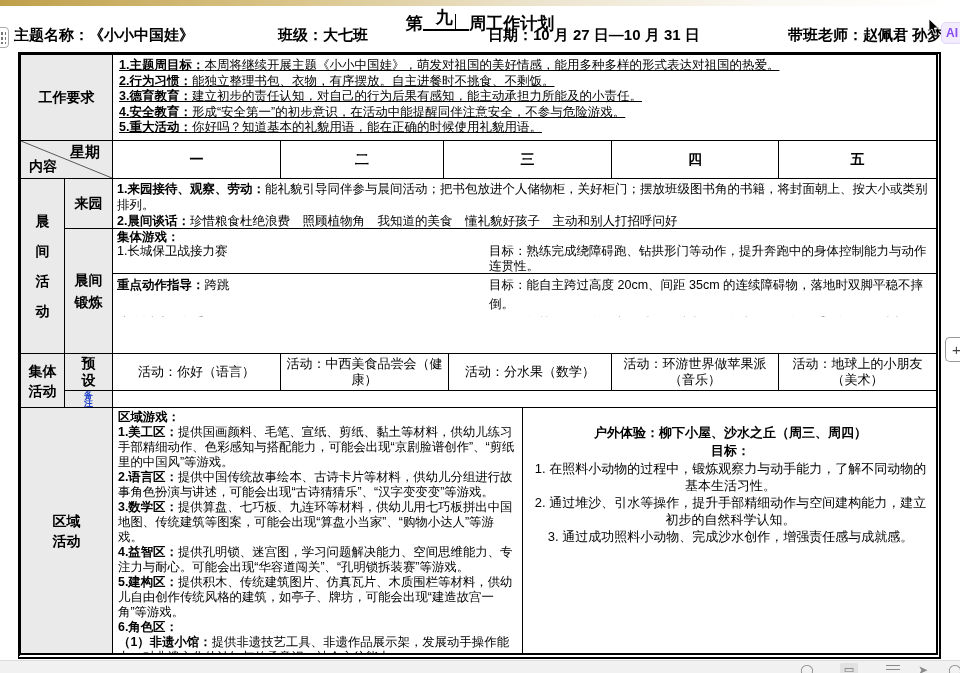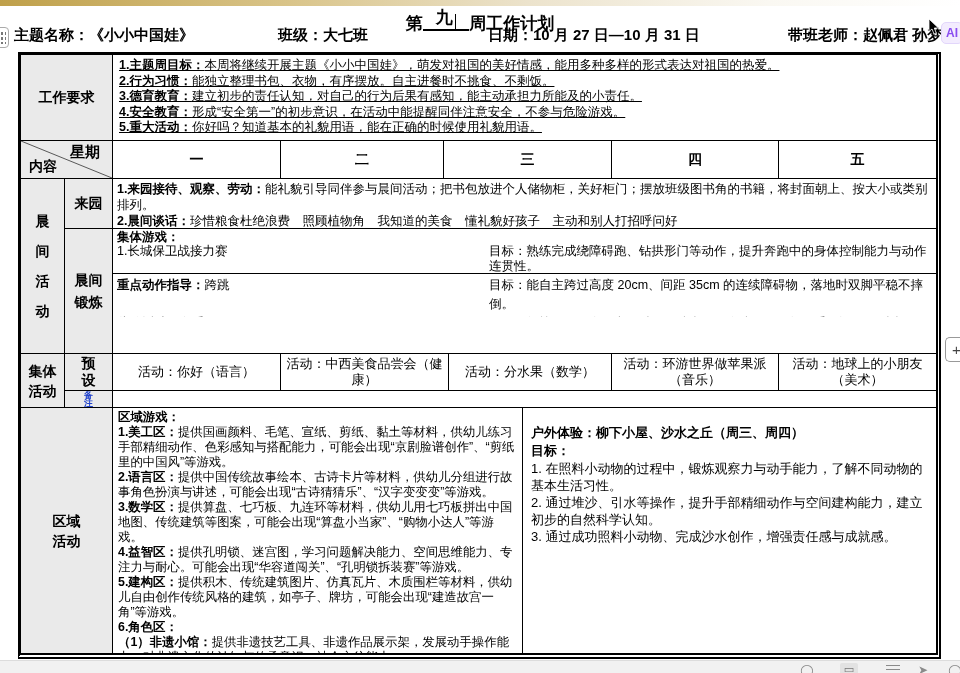--- a/index.html
+++ b/index.html
@@ -61,21 +61,21 @@
   .drill-cell { padding:2px 4px; line-height:16.5px; }
   .games-cell { padding:1px 4px; line-height:14.6px; }
   .focus-cell { padding:2px 4px; line-height:19px; }
   .grow { display:flex; } .gleft { width:372px; flex-shrink:0; } .gright { flex:1; }
 
   .pcell { border-right:1px solid #000; display:flex; align-items:center; justify-content:center;
     text-align:center; font-size:13px; padding:0 3px; line-height:16px; overflow:hidden; }
 
   .regional-left { width:556px; flex-shrink:0; border-right:1px solid #000; padding:2px 5px; line-height:15px;
     font-size:12.4px; overflow:hidden; }
-  .regional-right { flex:1; padding:16px 6px 0 8px; line-height:17px; font-size:13px; overflow:hidden; }
+  .regional-right { flex:1; padding:16px 6px 0 8px; line-height:17px; font-size:13px; overflow:hidden;text-align:center; }
   .regional-right p.hd { font-weight:bold; line-height:18px; }
 
   .plus-btn { position:absolute; left:945px; top:337px; width:22px; height:25px; border:1px solid #999;
     border-right:none; border-radius:5px 0 0 5px; background:#fff; font-size:15px; color:#444;
     display:flex; align-items:center; justify-content:center; }
 
   .status-bar { position:absolute; left:0; bottom:0; width:100%; height:13px; background:#f1f1f1;
     border-top:1px solid #dcdcdc; overflow:hidden; }
   .sb-ic { position:absolute; top:3px; color:#8a8a8a; font-size:12px; line-height:12px; }
   .sb-square { position:absolute; left:840px; top:2px; width:18px; height:16px; background:#e2e2e2; border-radius:2px;

